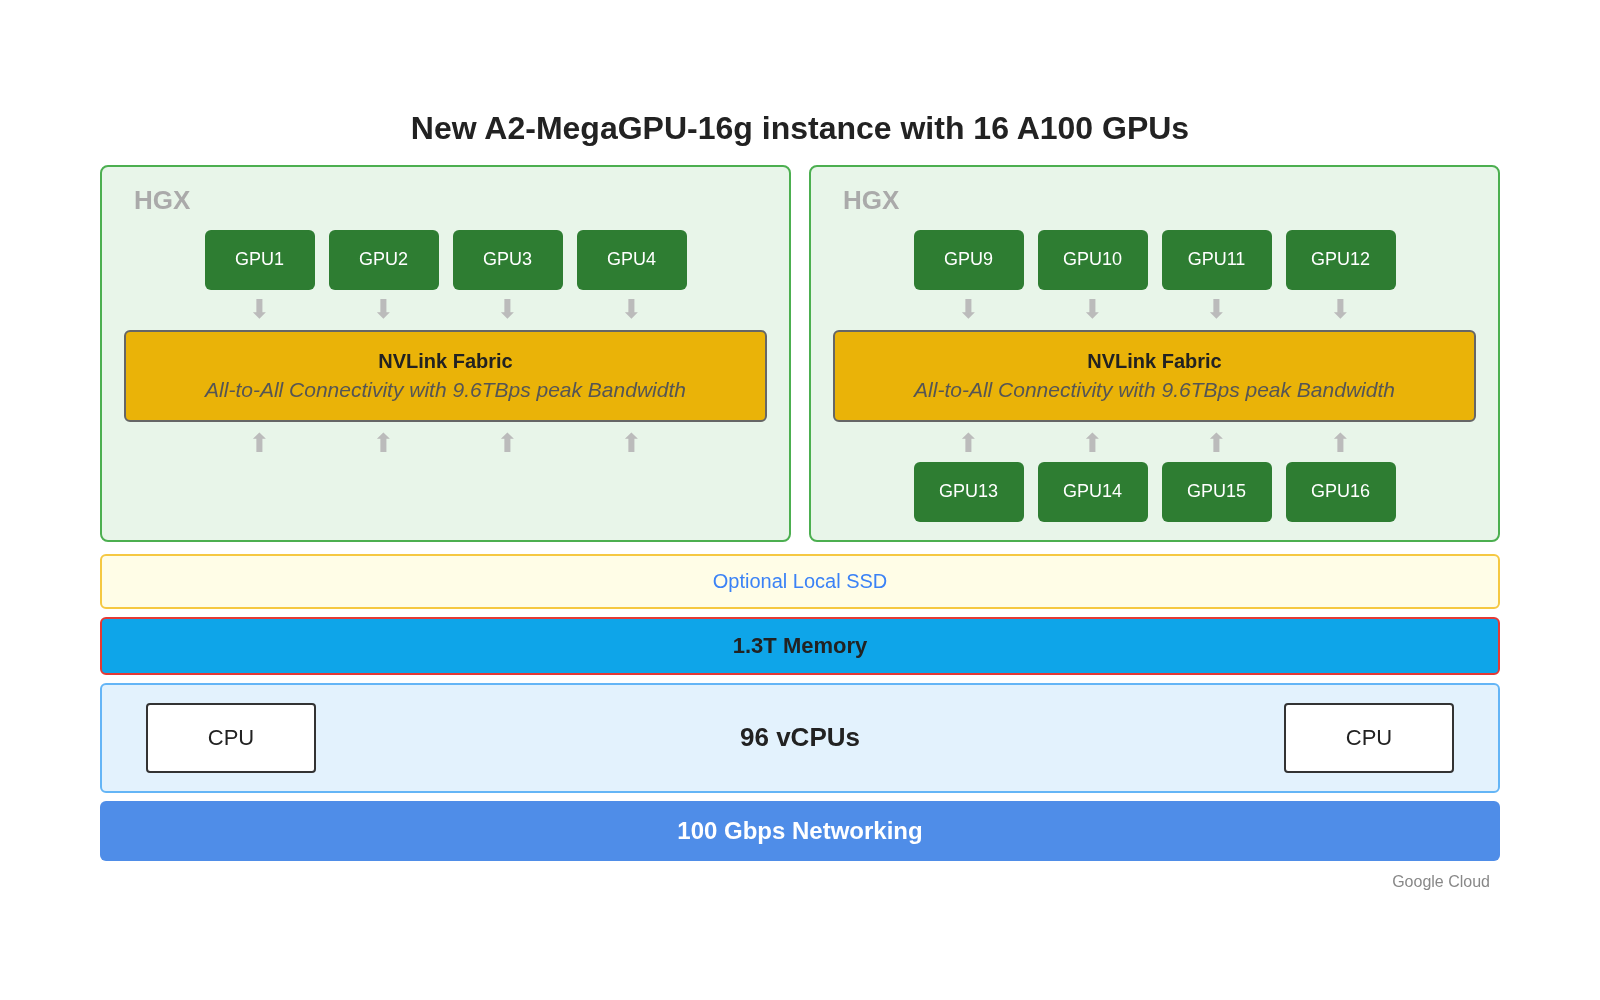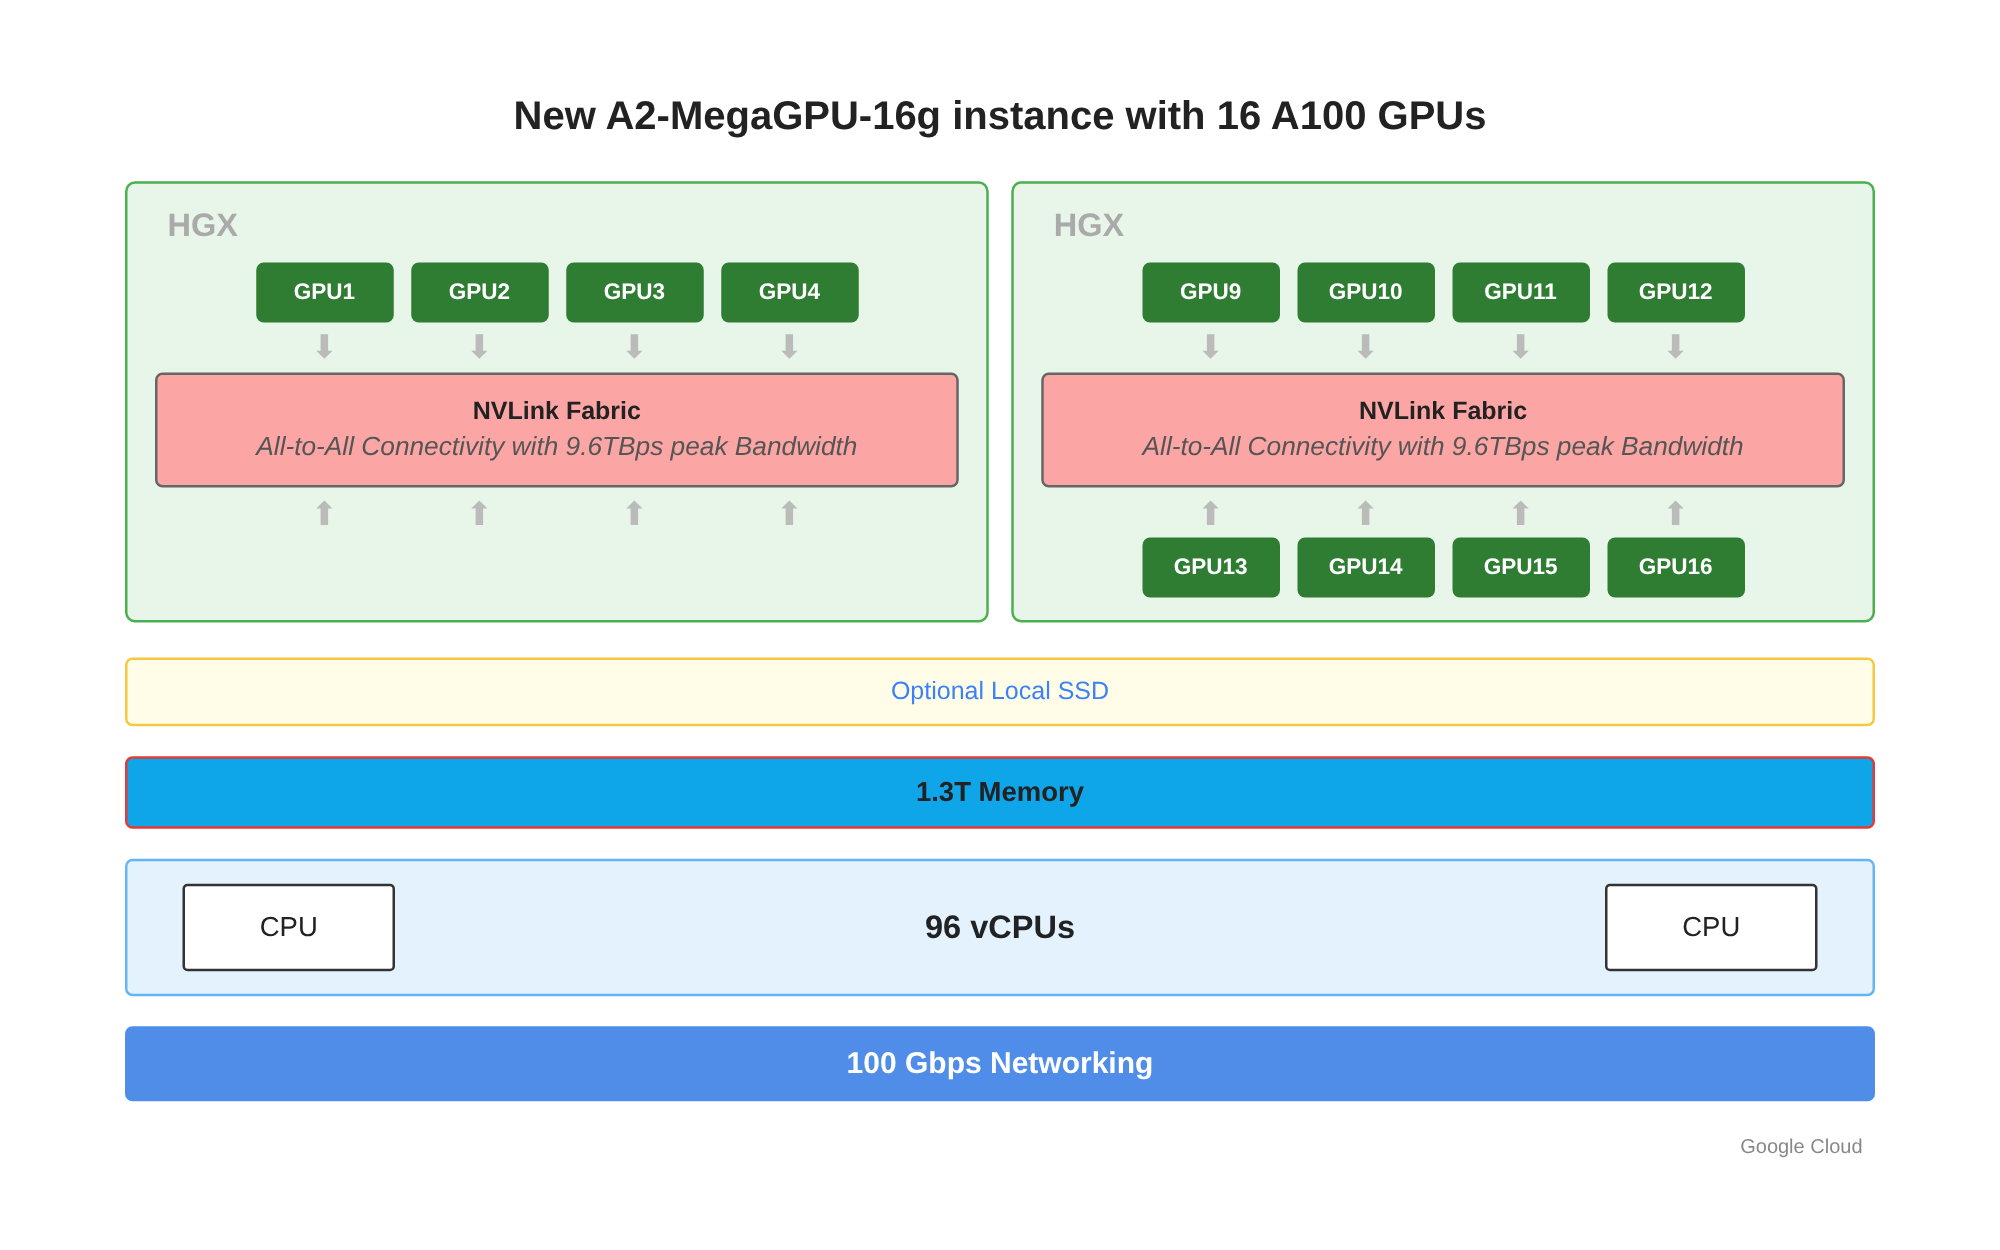--- a/index.html
+++ b/index.html
@@ -10,21 +10,21 @@
       height: 1000px;
       display: flex;
       align-items: center;
       justify-content: center;
     }
     .diagram-wrapper {
       width: 1400px;
       display: flex;
       flex-direction: column;
       align-items: center;
-      gap: 16px;
+      gap: 0;
     }
     .main-title {
       font-size: 32px;
       font-weight: bold;
       color: #222;
       margin-bottom: 18px;
       text-align: center;
     }
     .hgx-row {
       display: flex;
@@ -53,25 +53,25 @@
     }
     .gpu-row {
       display: flex;
       gap: 14px;
       width: 100%;
       justify-content: center;
     }
     .gpu-chip {
       background: #2e7d32;
       color: #fff;
-      font-weight: bold;
+      font-weight: normal;
       font-size: 18px;
       border-radius: 6px;
       width: 110px;
-      height: 48px;
+      height: 60px;
       display: flex;
       align-items: center;
       justify-content: center;
       flex-shrink: 0;
     }
     .arrows-down {
       display: flex;
       gap: 14px;
       width: 100%;
       justify-content: center;
@@ -97,21 +97,21 @@
       display: flex;
       justify-content: center;
       font-size: 26px;
       color: #bbb;
       line-height: 1;
     }
     .nvlink-box {
       width: 100%;
       border: 2px solid #666;
       border-radius: 6px;
-      background: #fca5a5;
+      background: #eab308;
       padding: 18px 10px;
       text-align: center;
       margin: 4px 0;
     }
     .nvlink-title {
       font-size: 20px;
       font-weight: bold;
       color: #222;
     }
     .nvlink-sub {

